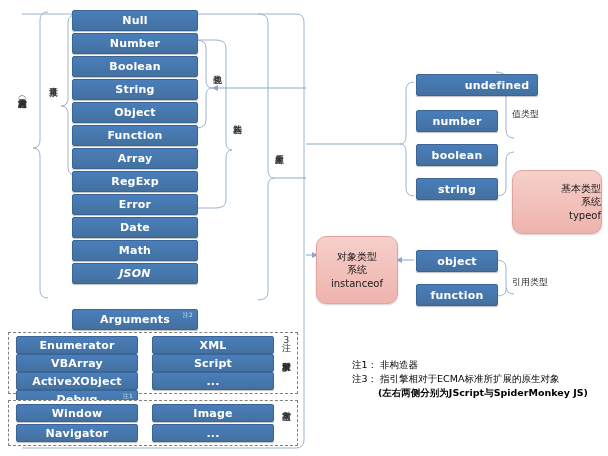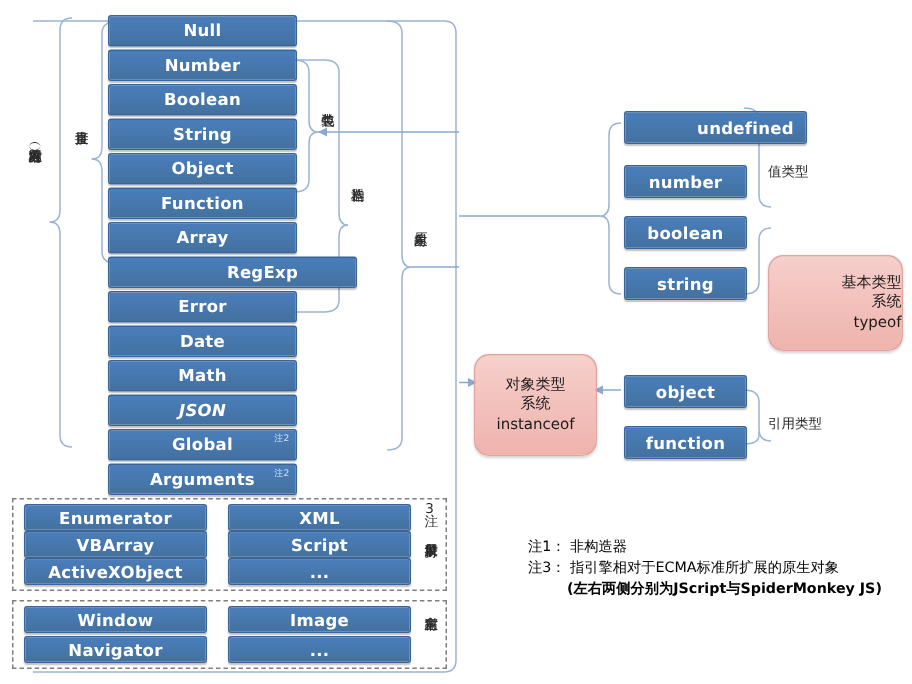--- a/index.html
+++ b/index.html
@@ -154,55 +154,55 @@
   </div>
   <div class="blue-box" style="left:72px;top:102px;width:124px;height:19px;">
     <span>Object</span>
   </div>
   <div class="blue-box" style="left:72px;top:125px;width:124px;height:19px;">
     <span>Function</span>
   </div>
   <div class="blue-box" style="left:72px;top:148px;width:124px;height:19px;">
     <span>Array</span>
   </div>
-  <div class="blue-box" style="left:72px;top:171px;width:124px;height:19px;padding-left:40px;">
+  <div class="blue-box" style="left:72px;top:171px;width:124px;height:19px;">
     <span>RegExp</span>
   </div>
   <div class="blue-box" style="left:72px;top:194px;width:124px;height:19px;">
     <span>Error</span>
   </div>
   <div class="blue-box" style="left:72px;top:217px;width:124px;height:19px;">
     <span>Date</span>
   </div>
   <div class="blue-box" style="left:72px;top:240px;width:124px;height:19px;justify-content:center;">
     <span>Math</span>
   </div>
   <div class="blue-box" style="left:72px;top:263px;width:124px;height:19px;font-style:italic;">
     <span>JSON</span>
-  </div>
-  <div class="blue-box" style="left:72px;top:286px;width:124px;height:19px;">
-    <span>Global</span>
-    <span class="sup">注2</span>
   </div>
   <div class="blue-box" style="left:72px;top:309px;width:124px;height:19px;">
     <span>Arguments</span>
     <span class="sup">注2</span>
   </div>
 
   <div class="dashed" style="left:8px;top:332px;width:288px;height:60px;"></div>
   <div class="vlabel" style="left:281px;top:335px;">注3 引擎扩展对象</div>
 
   <div class="blue-box" style="left:16px;top:336px;width:120px;height:16px;">
     <span>Enumerator</span>
   </div>
   <div class="blue-box" style="left:16px;top:354px;width:120px;height:16px;">
     <span>VBArray</span>
   </div>
   <div class="blue-box" style="left:16px;top:372px;width:120px;height:16px;">
     <span>ActiveXObject</span>
+  </div>
+  <div class="blue-box" style="left:16px;top:390px;width:120px;height:16px;">
+    <span>Debug</span>
+    <span class="sup">注1</span>
   </div>
 
   <div class="blue-box" style="left:152px;top:336px;width:120px;height:16px;">
     <span>XML</span>
   </div>
   <div class="blue-box" style="left:152px;top:354px;width:120px;height:16px;">
     <span>Script</span>
   </div>
   <div class="blue-box" style="left:152px;top:372px;width:120px;height:16px;">
     <span>...</span>

